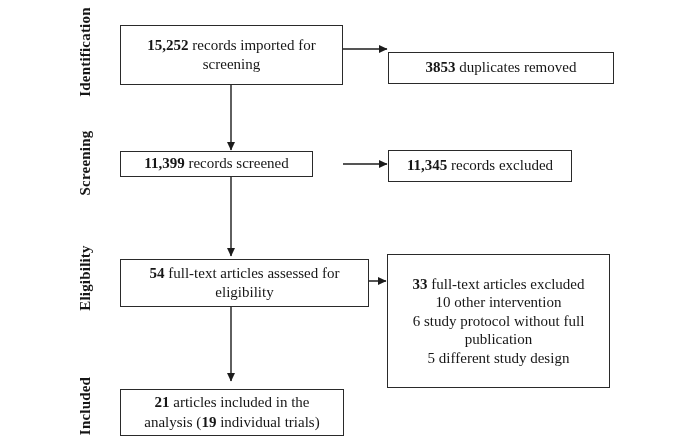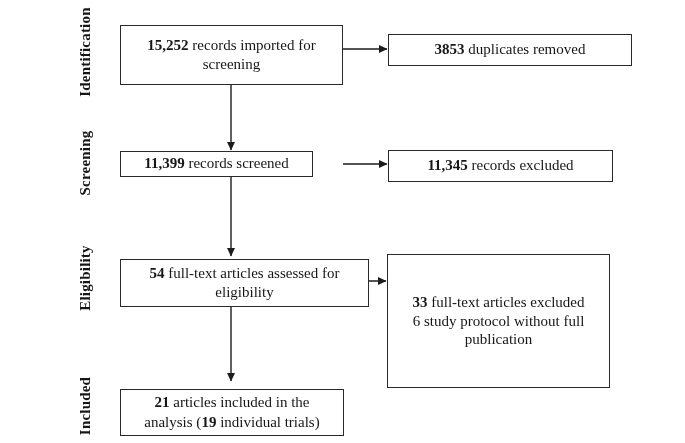--- a/index.html
+++ b/index.html
@@ -66,38 +66,40 @@
 
   <div class="stage" style="left:85px; top:52px">Identification</div>
   <div class="stage" style="left:85px; top:163px">Screening</div>
   <div class="stage" style="left:85px; top:278px">Eligibility</div>
   <div class="stage" style="left:85px; top:406px">Included</div>
 
   <div class="box" style="left:120px; top:25px; width:223px; height:60px">
     <div class="line"><span class="bold">15,252</span><span> records imported for screening</span></div>
   </div>
 
-  <div class="box" style="left:388px; top:34px; width:244px; height:32px">
+  <div class="box" style="left:388px; top:52px; width:226px; height:32px">
     <div class="line"><span class="bold">3853</span><span> duplicates removed</span></div>
   </div>
 
   <div class="box" style="left:120px; top:151px; width:193px; height:26px">
     <div class="line"><span class="bold">11,399</span><span> records screened</span></div>
   </div>
 
-  <div class="box" style="left:388px; top:150px; width:225px; height:32px">
+  <div class="box" style="left:388px; top:150px; width:184px; height:32px">
     <div class="line"><span class="bold">11,345</span><span> records excluded</span></div>
   </div>
 
   <div class="box" style="left:120px; top:259px; width:249px; height:48px">
     <div class="line"><span class="bold">54</span><span> full-text articles assessed for eligibility</span></div>
   </div>
 
   <div class="box box-multi" style="left:387px; top:254px; width:223px; height:134px">
     <div class="line"><span class="bold">33</span><span> full-text articles excluded</span></div>
+    <div class="line"><span>10 other intervention</span></div>
     <div class="line"><span>6 study protocol without full publication</span></div>
+    <div class="line"><span>5 different study design</span></div>
   </div>
 
   <div class="box" style="left:120px; top:389px; width:224px; height:47px">
     <div class="line"><span class="bold">21</span><span> articles included in the analysis (</span><span class="bold">19</span><span> individual trials)</span></div>
   </div>
 
 </div>
 
 </body></html>

